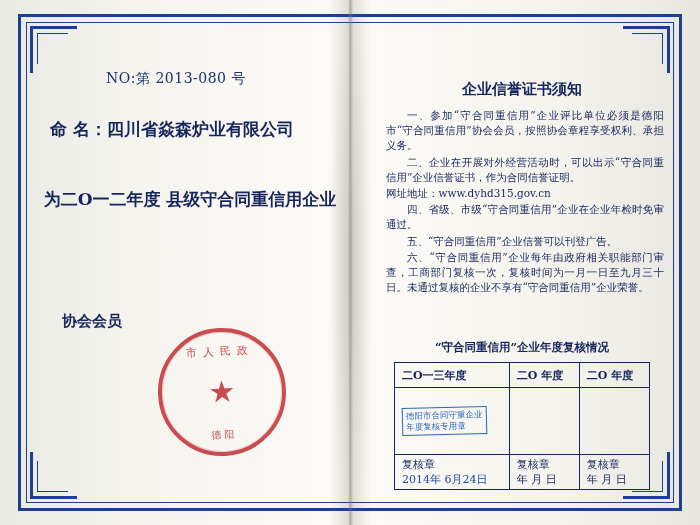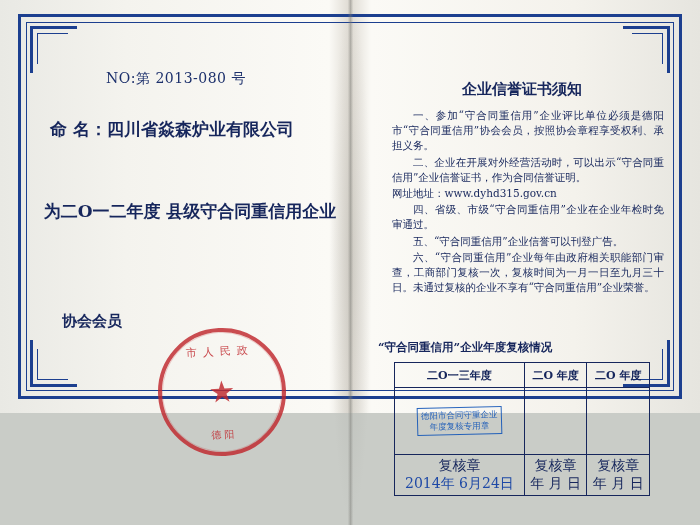--- a/index.html
+++ b/index.html
@@ -4,21 +4,21 @@
 <style>
   html,body{margin:0;padding:0;}
   body{
     width:700px;height:525px;
     background:#c9ccc7;
     font-family:"DejaVu Sans", sans-serif;
     overflow:hidden;
   }
   .page{
     position:relative;
-    width:700px;height:413px;
+    width:700px;height:525px;
     background:linear-gradient(90deg,#e9e9e4 0%,#f4f3ee 18%,#fbfaf6 47%,#dedad2 50%,#fbfaf6 53%,#f4f2ec 82%,#e6e5df 100%);
   }
   
   .fold{
     position:absolute;left:348px;top:0;width:5px;height:525px;
     background:linear-gradient(90deg,rgba(150,150,145,.05),rgba(120,120,115,.45),rgba(150,150,145,.05));
     z-index:6;
   }
   .fold-shadow{
     position:absolute;left:330px;top:0;width:42px;height:525px;
@@ -58,21 +58,21 @@
     position:absolute;left:66px;top:30px;
     font-family:"DejaVu Serif", serif;
     font-size:14px;letter-spacing:.5px;color:#1b2f6b;white-space:nowrap;
   }
   .name-line{
     position:absolute;left:10px;top:78px;
     font-family:"DejaVu Serif", serif;
     font-size:17px;font-weight:bold;color:#16265c;white-space:nowrap;
   }
   .award-line{
-    position:absolute;left:0px;top:160px;width:300px;text-align:center;
+    position:absolute;left:0px;top:148px;width:300px;text-align:center;
     font-family:"DejaVu Serif", serif;
     font-size:17px;font-weight:bold;color:#16265c;white-space:nowrap;
   }
   .issue-line{
     position:absolute;left:22px;top:272px;
     font-family:"DejaVu Serif", serif;
     font-size:15px;font-weight:bold;color:#16265c;
   }
   .date-line{
     position:absolute;left:0;top:358px;width:300px;text-align:center;
@@ -111,39 +111,39 @@
     position:absolute;left:0;top:24px;width:288px;text-align:center;
     font-family:"DejaVu Serif", serif;
     font-size:15px;font-weight:bold;color:#16265c;
   }
   .r-body{
     position:absolute;left:4px;top:52px;width:282px;
     font-family:"DejaVu Serif", serif;
     font-size:10.5px;line-height:15.2px;color:#16265c;
     text-align:justify;
   }
-  .r-body p{margin:0 0 1px 10px;text-indent:0;}
+  .r-body p{margin:0 0 1px 4px;text-indent:0;}
   .r-body p.ind{text-indent:21px;}
   .sub-title{
-    position:absolute;left:0;top:284px;width:288px;text-align:left;
+    position:absolute;left:0;top:284px;width:288px;text-align:center;
     font-family:"DejaVu Serif", serif;
     font-size:11.5px;font-weight:bold;color:#16265c;
   }
   table.rev{
     position:absolute;left:16px;top:306px;
     width:256px;border-collapse:collapse;
     font-family:"DejaVu Serif", serif;color:#16265c;
   }
   table.rev td{
     border:1px solid #16265c;
-    text-align:center;font-size:10px;padding:2px 1px;
+    font-size:10px;padding:2px 7px;
   }
   table.rev tr.head td{font-size:11px;font-weight:bold;height:20px;}
   table.rev tr.mid td{height:62px;vertical-align:middle;}
-  table.rev tr.foot td{height:22px;font-size:14px;}
+  table.rev tr.foot td{height:22px;font-size:11px;}
   .stamp2{
     display:inline-block;
     border:1px solid #1356b8;
     color:#1356b8;
     font-size:8.5px;line-height:11px;
     padding:2px 3px;
     transform:rotate(-1.5deg);
     opacity:.9;
   }
   .hw-red{color:#1e49a6;}

